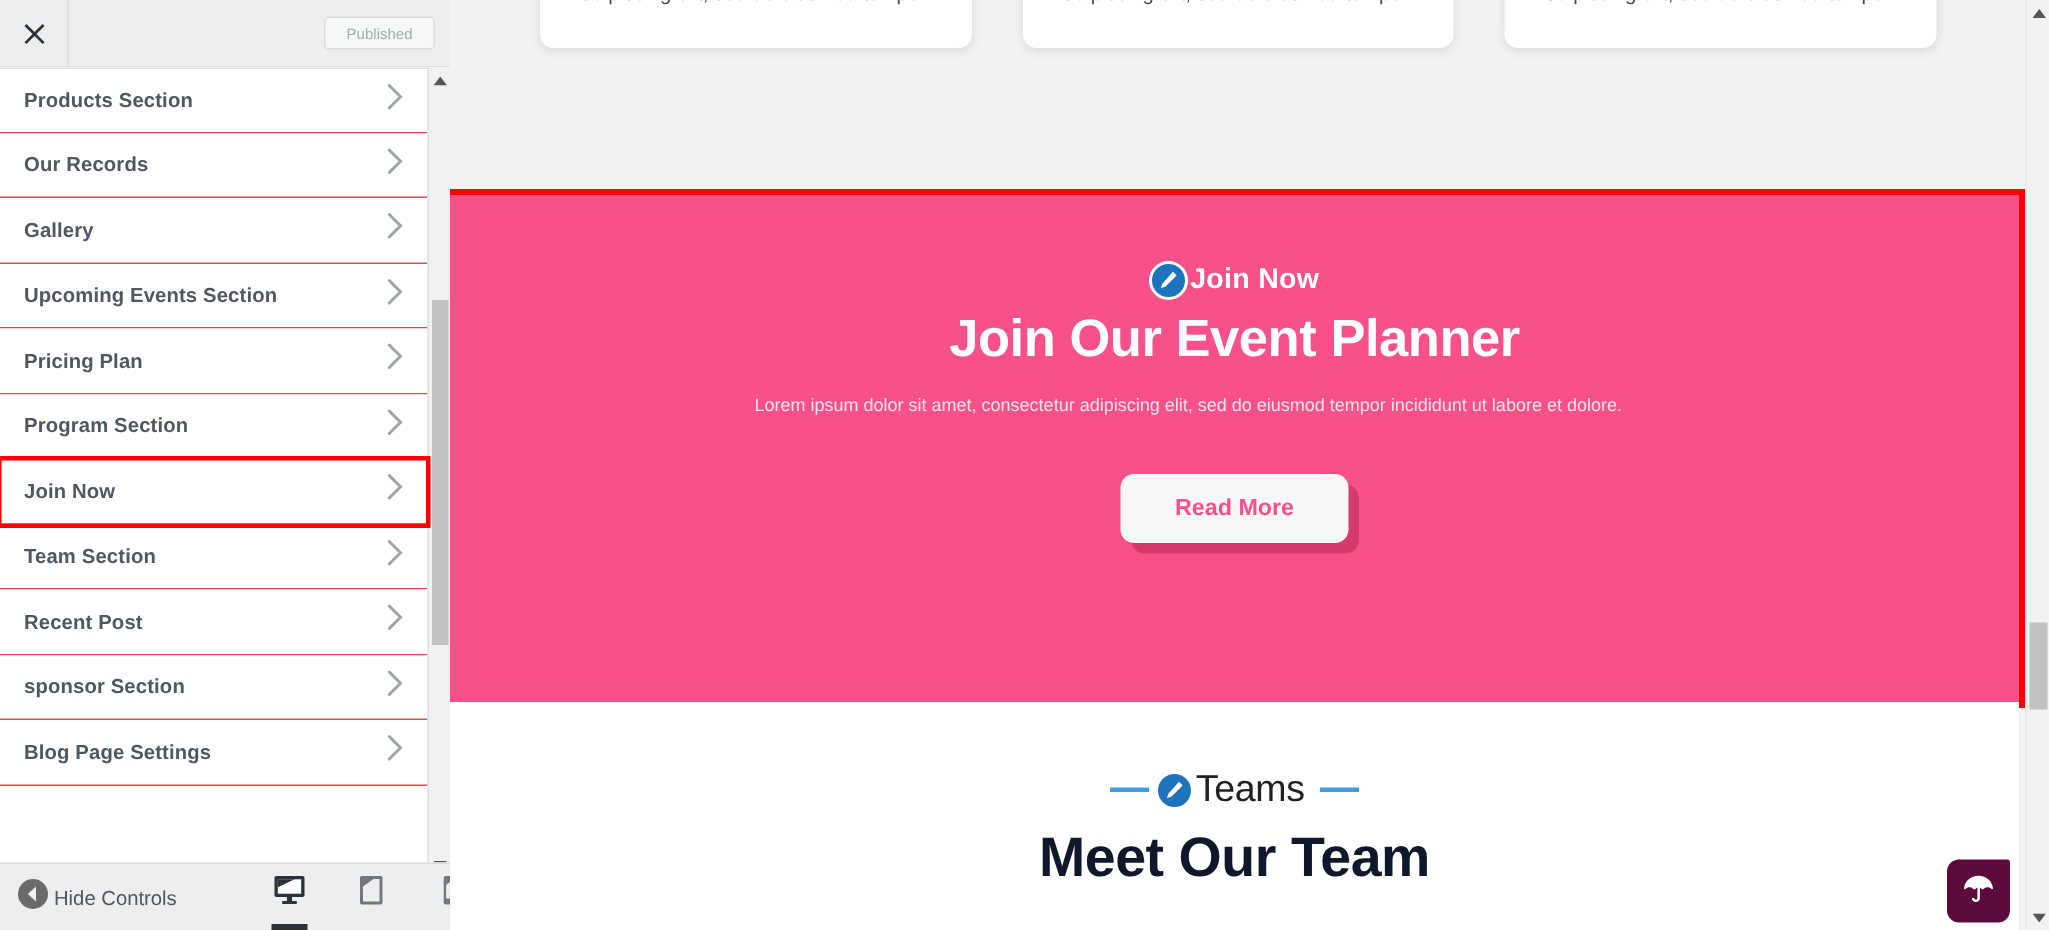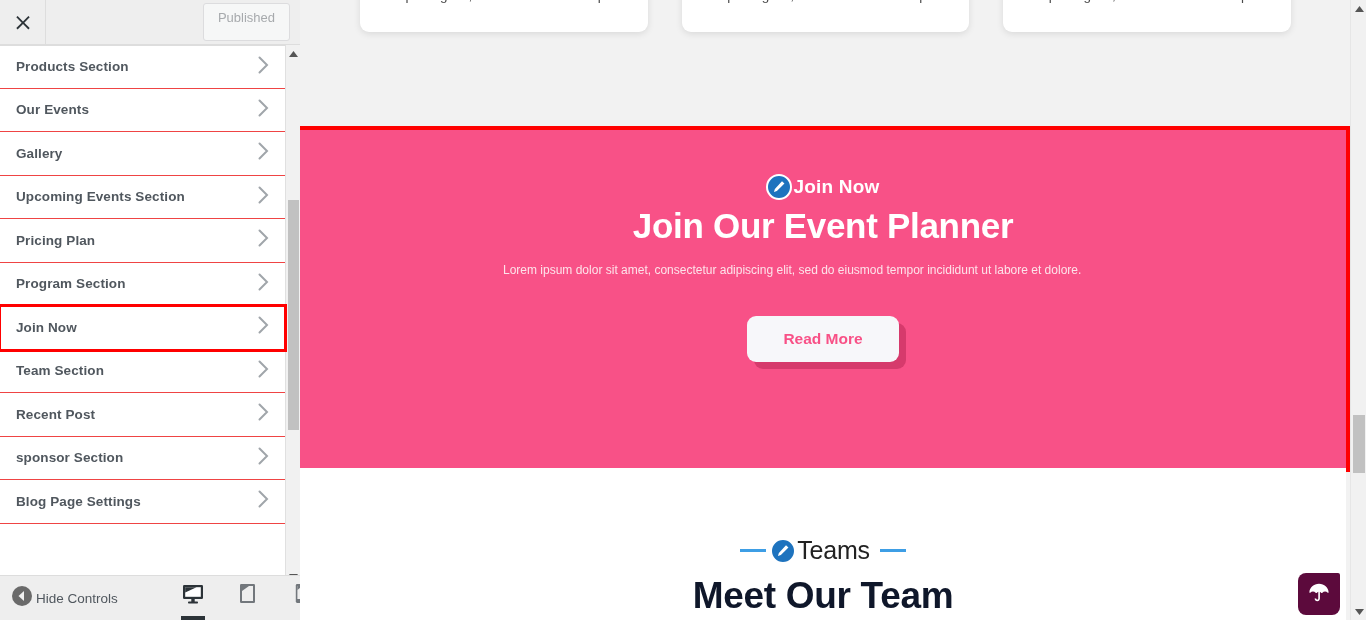--- a/index.html
+++ b/index.html
@@ -32,22 +32,22 @@
     display: flex; align-items: center; justify-content: center;
     background: #eeeeee;
     border-right: 1px solid #dddddd;
     cursor: pointer;
   }
   .close-btn svg { display: block; }
   .header-spacer { flex: 1 1 auto; }
   .published-btn {
     align-self: center;
     margin-right: 10px;
-    padding: 5px 14px 12px;
-    font-size: 13px;
+    padding: 5px 14px 1px;
+    font-size: 10px;
     color: #a7aaad;
     background: #f6f7f7;
     border: 1px solid #dcdcde;
     border-radius: 3px;
     line-height: 1.4;
     cursor: default;
     font-family: "Liberation Sans", sans-serif;
   }
 
   .panel-area {
@@ -255,21 +255,21 @@
 
   
   .teams-sec {
     position: absolute;
     left: 0; top: 468px;
     width: 1046px;
     background: #ffffff;
     height: 152px;
     display: flex; flex-direction: column;
     align-items: center;
-    padding-top: 68px;
+    padding-top: 44px;
   }
   .teams-eyebrow {
     display: flex; align-items: center; gap: 0px;
     margin-bottom: 10px;
   }
   .dash {
     width: 26px; height: 3px;
     background: #3e9ee5;
     display: inline-block;
   }
@@ -348,21 +348,21 @@
         <div class="section-item partial-top">
           <span class="label">Products Section</span>
           <span class="chev">
             <svg width="11" height="18" viewBox="0 0 11 18">
                 <path d="M1.5 1.5 L9 9 L1.5 16.5" stroke="#a0a5aa" stroke-width="2" fill="none" stroke-linecap="round"></path>
               </svg>
           </span>
         </div>
 
         <div class="section-item">
-          <span class="label">Our Events</span>
+          <span class="label">Our Records</span>
           <span class="chev">
             <svg width="11" height="18" viewBox="0 0 11 18">
                 <path d="M1.5 1.5 L9 9 L1.5 16.5" stroke="#a0a5aa" stroke-width="2" fill="none" stroke-linecap="round"></path>
               </svg>
           </span>
         </div>
 
         <div class="section-item">
           <span class="label">Gallery</span>
           <span class="chev">

